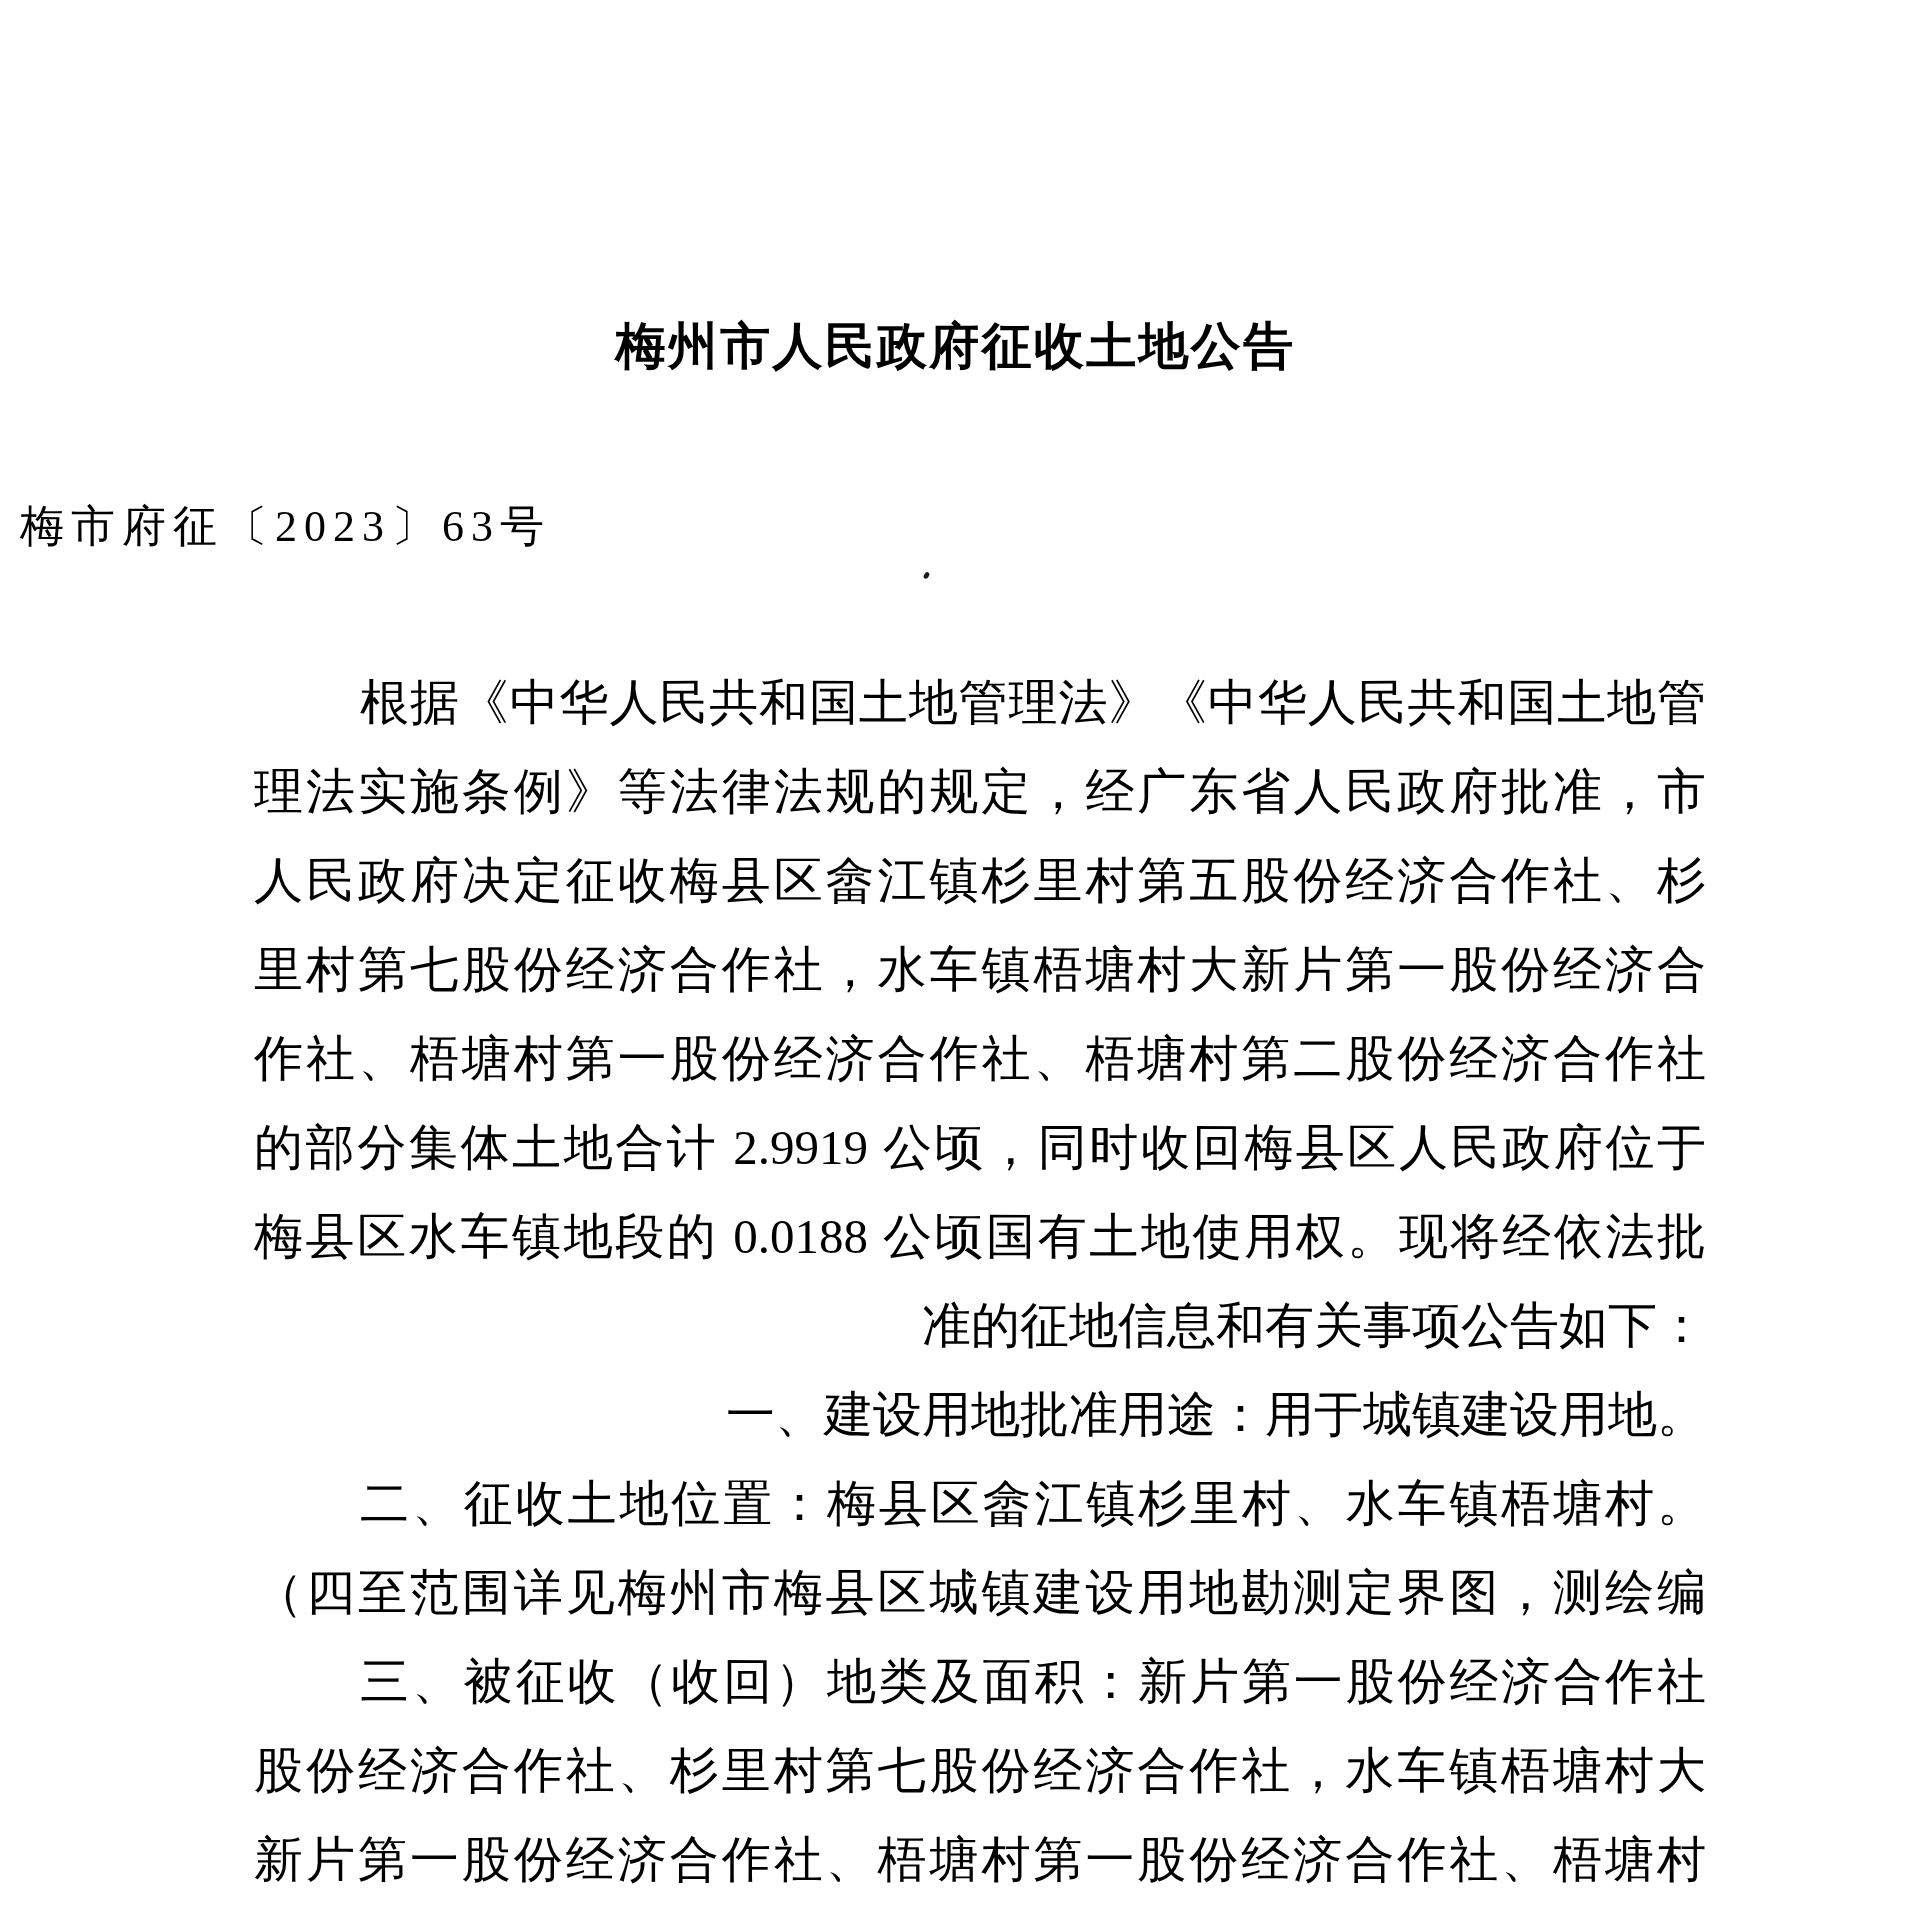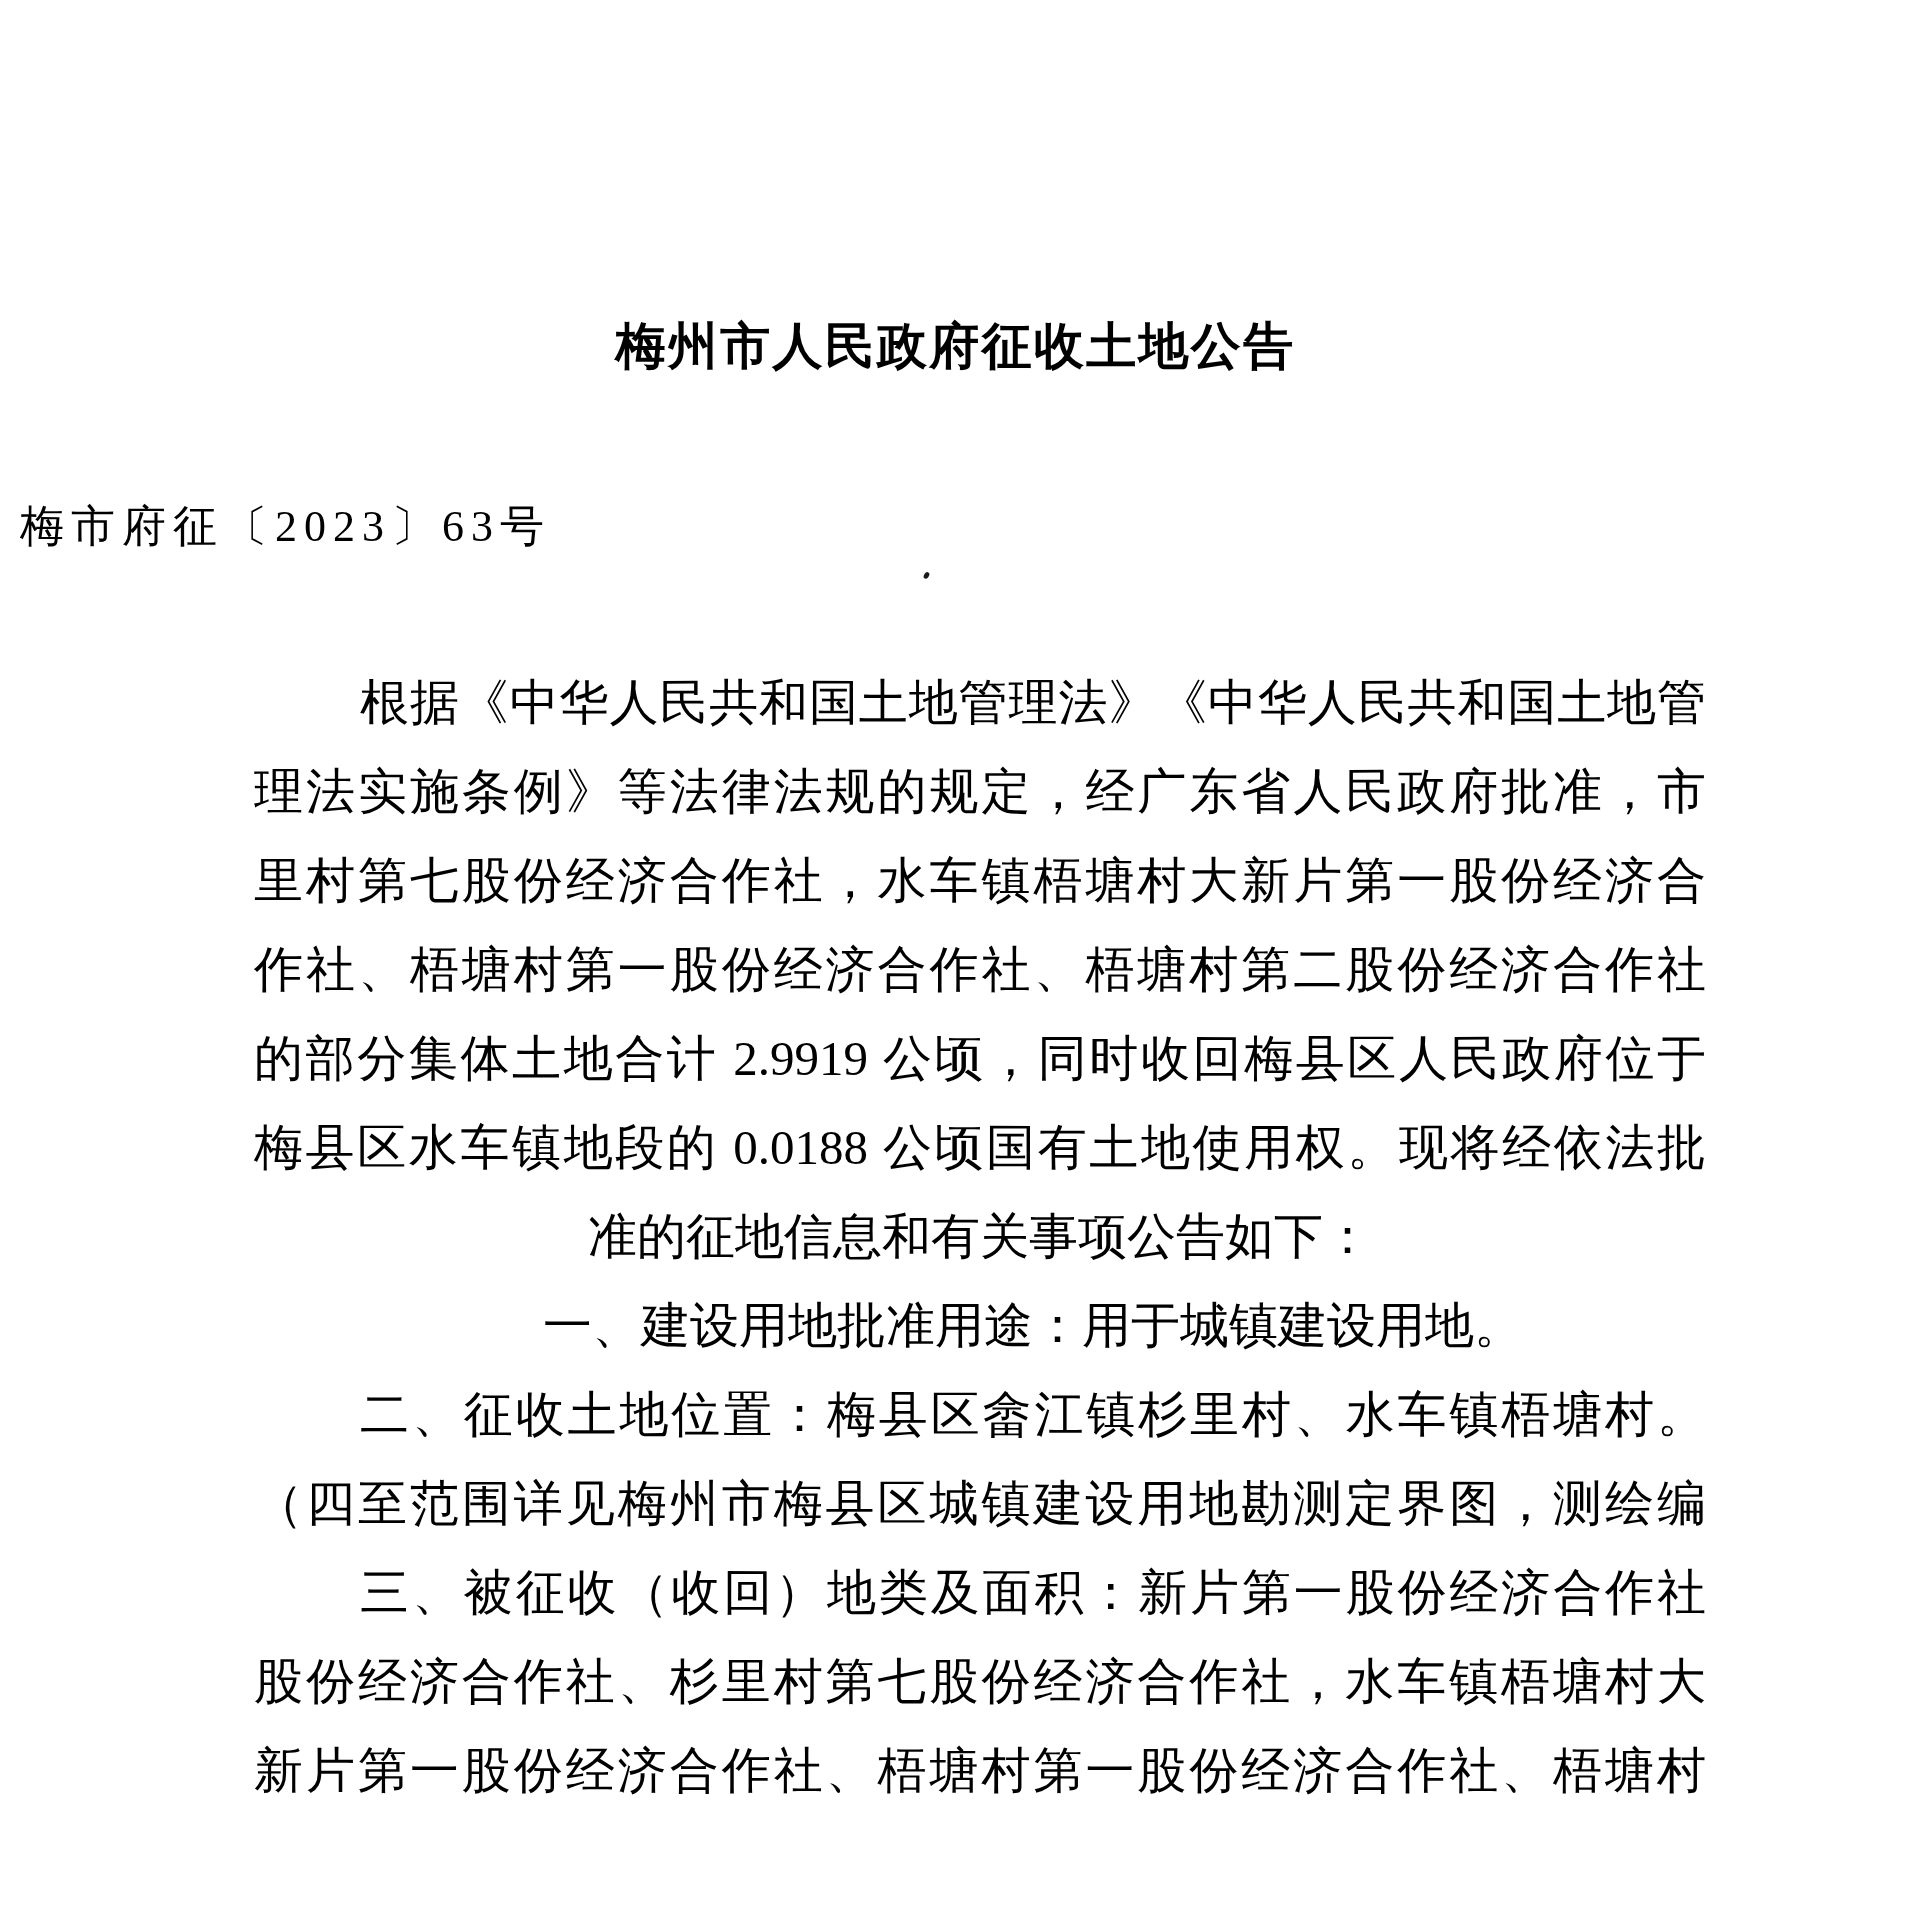--- a/index.html
+++ b/index.html
@@ -61,21 +61,21 @@
     width: 1452px;
   }
   .line {
     width: 1452px;
     box-sizing: border-box;
     height: 89px;
     line-height: 89px;
     font-size: 49px;
     letter-spacing: 0;
     white-space: nowrap;
-    text-align: center;
+    text-align: right;
   }
   .line.fill {
     text-align: justify;
     text-align-last: justify;
     text-justify: inter-character;
   }
   .line.indent {
     padding-left: 106px;
   }
 </style>
@@ -86,20 +86,21 @@
 
   <div class="doc-title">梅州市人民政府征收土地公告</div>
 
   <div class="doc-number">梅市府征〔2023〕63号</div>
 
   <div class="ink-speck"></div>
 
   <div class="body-text">
     <div class="line indent fill">根据《中华人民共和国土地管理法》《中华人民共和国土地管</div>
     <div class="line fill">理法实施条例》等法律法规的规定，经广东省人民政府批准，市</div>
+    <div class="line fill">人民政府决定征收梅县区畲江镇杉里村第五股份经济合作社、杉</div>
     <div class="line fill">里村第七股份经济合作社，水车镇梧塘村大新片第一股份经济合</div>
     <div class="line fill">作社、梧塘村第一股份经济合作社、梧塘村第二股份经济合作社</div>
     <div class="line fill">的部分集体土地合计 2.9919 公顷，同时收回梅县区人民政府位于</div>
     <div class="line fill">梅县区水车镇地段的 0.0188 公顷国有土地使用权。现将经依法批</div>
     <div class="line">准的征地信息和有关事项公告如下：</div>
     <div class="line indent">一、建设用地批准用途：用于城镇建设用地。</div>
     <div class="line indent fill">二、征收土地位置：梅县区畲江镇杉里村、水车镇梧塘村。</div>
     <div class="line fill">（四至范围详见梅州市梅县区城镇建设用地勘测定界图，测绘编</div>
     <div class="line indent fill">三、被征收（收回）地类及面积：新片第一股份经济合作社</div>
     <div class="line fill">股份经济合作社、杉里村第七股份经济合作社，水车镇梧塘村大</div>

